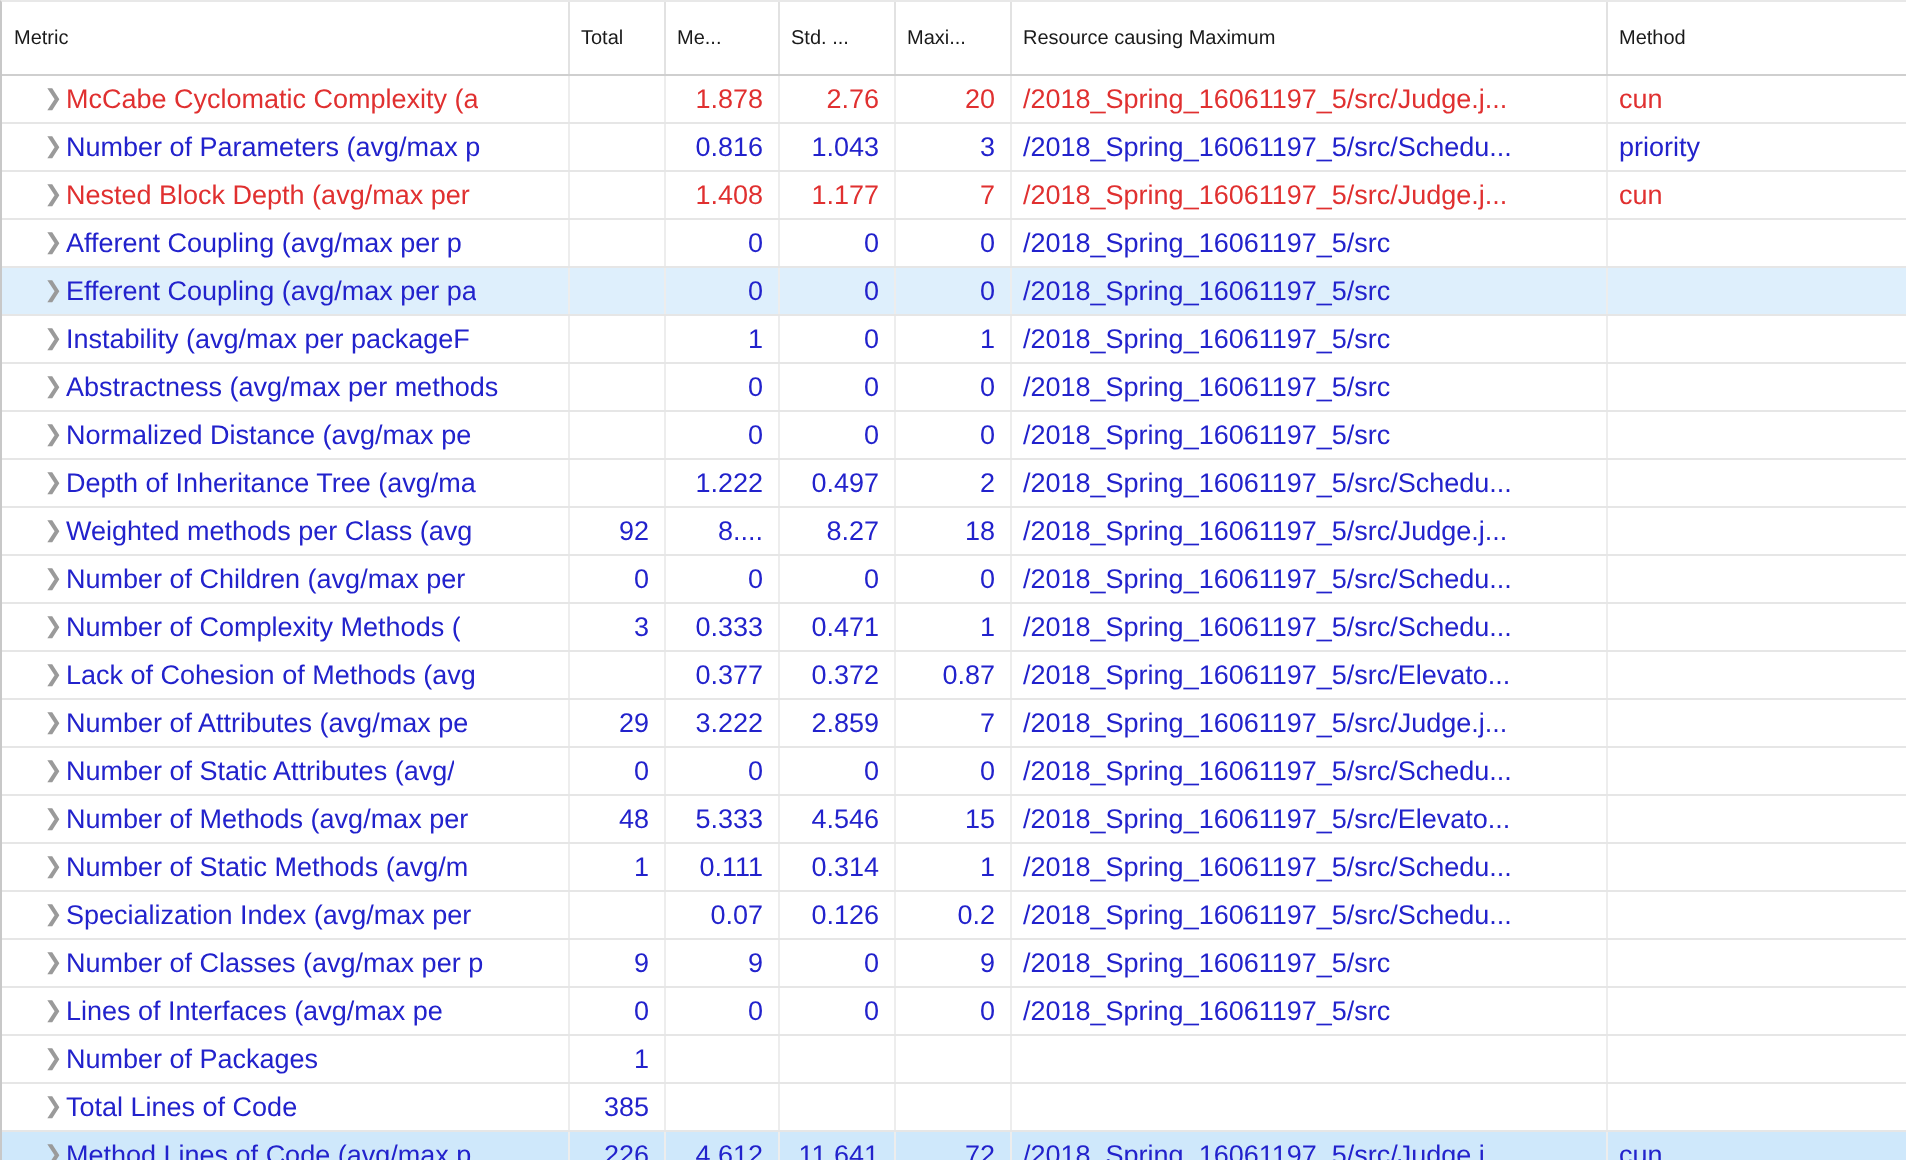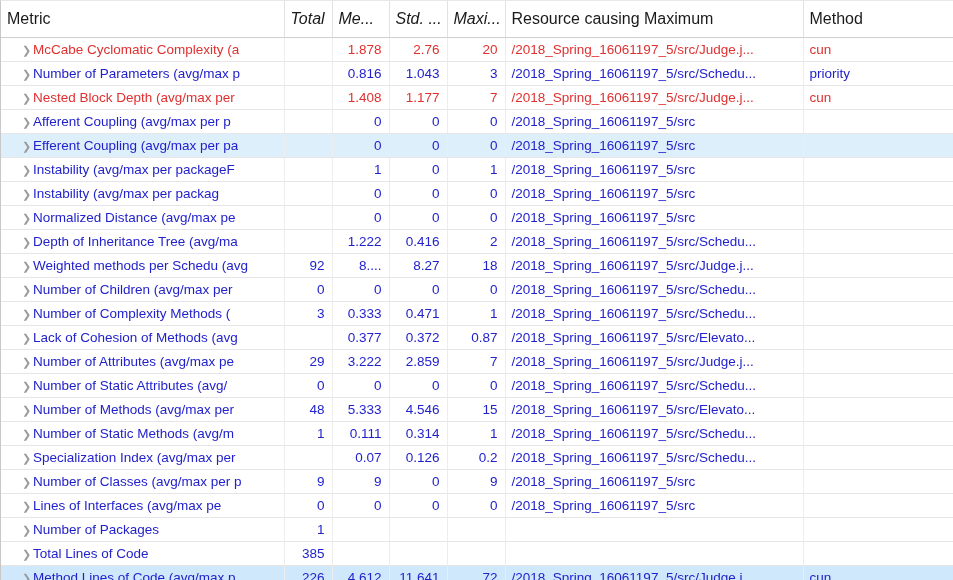--- a/index.html
+++ b/index.html
@@ -40,31 +40,31 @@
   col.c-std      { width:  58px; }
   col.c-max      { width:  58px; }
   col.c-res      { width: 298px; }
   col.c-method   { width: 150px; }
 
   
   thead th {
     height: 36px;
     padding: 0 6px;
     font-weight: normal;
-    font-size: 16px;
+    font-size: 10px;
     color: #1a1a1a;
     background: #ffffff;
     border-right: 1px solid #e2e2e2;
     border-bottom: 1px solid #cfcfcf;
     text-align: left;
     vertical-align: middle;
     white-space: nowrap;
     overflow: hidden;
   }
-  thead th.num { text-align: left; font-style: italic; }
+  thead th.num { text-align: left; }
   thead th.last { border-right: none; }
 
   
   tbody tr { height: 23px; }
   tbody tr.selected td { background: #cfe8fb; }
   tbody tr.selected2 td { background: #deeffc; }
 
   tbody td {
     height: 23px;
     padding: 0 6px;
@@ -183,48 +183,48 @@
         <tr>
           <td class="metric-cell blue"><span class="tw">❯</span><span class="metric-label">Instability (avg/max per packageF</span></td>
           <td class="num blue"></td>
           <td class="num blue">1</td>
           <td class="num blue">0</td>
           <td class="num blue">1</td>
           <td class="blue">/2018_Spring_16061197_5/src</td>
           <td class="last blue"></td>
         </tr>
         <tr>
-          <td class="metric-cell blue"><span class="tw">❯</span><span class="metric-label">Instability (avg/max per packag</span></td>
+          <td class="metric-cell blue"><span class="tw">❯</span><span class="metric-label">Abstractness (avg/max per methods</span></td>
           <td class="num blue"></td>
           <td class="num blue">0</td>
           <td class="num blue">0</td>
           <td class="num blue">0</td>
           <td class="blue">/2018_Spring_16061197_5/src</td>
           <td class="last blue"></td>
         </tr>
         <tr>
           <td class="metric-cell blue"><span class="tw">❯</span><span class="metric-label">Normalized Distance (avg/max pe</span></td>
           <td class="num blue"></td>
           <td class="num blue">0</td>
           <td class="num blue">0</td>
           <td class="num blue">0</td>
           <td class="blue">/2018_Spring_16061197_5/src</td>
           <td class="last blue"></td>
         </tr>
         <tr>
           <td class="metric-cell blue"><span class="tw">❯</span><span class="metric-label">Depth of Inheritance Tree (avg/ma</span></td>
           <td class="num blue"></td>
           <td class="num blue">1.222</td>
-          <td class="num blue">0.416</td>
+          <td class="num blue">0.497</td>
           <td class="num blue">2</td>
           <td class="blue">/2018_Spring_16061197_5/src/Schedu...</td>
           <td class="last blue"></td>
         </tr>
         <tr>
-          <td class="metric-cell blue"><span class="tw">❯</span><span class="metric-label">Weighted methods per Schedu (avg</span></td>
+          <td class="metric-cell blue"><span class="tw">❯</span><span class="metric-label">Weighted methods per Class (avg</span></td>
           <td class="num blue">92</td>
           <td class="num blue">8....</td>
           <td class="num blue">8.27</td>
           <td class="num blue">18</td>
           <td class="blue">/2018_Spring_16061197_5/src/Judge.j...</td>
           <td class="last blue"></td>
         </tr>
         <tr>
           <td class="metric-cell blue"><span class="tw">❯</span><span class="metric-label">Number of Children (avg/max per</span></td>
           <td class="num blue">0</td>

